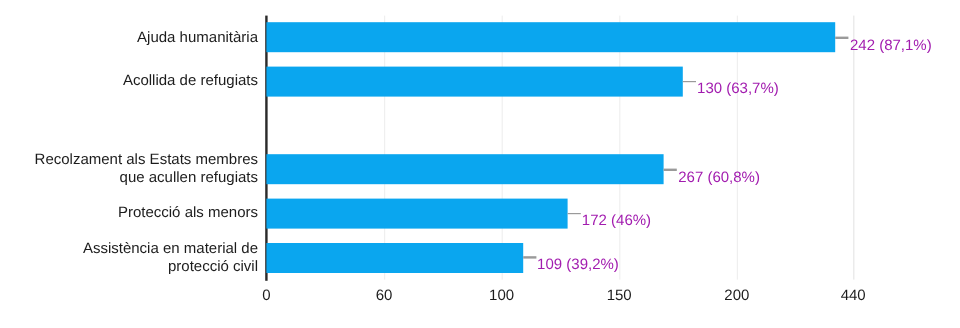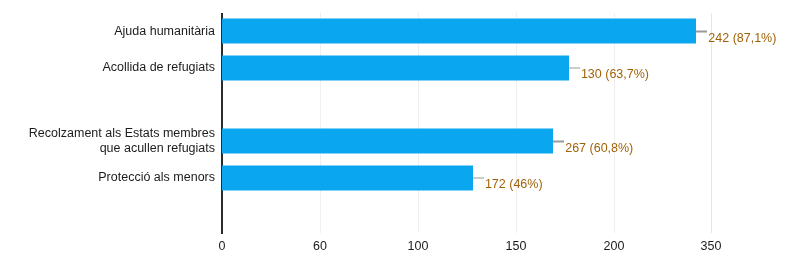--- a/index.html
+++ b/index.html
@@ -95,21 +95,21 @@
   }
   .leader {
     width: 11px;
     height: 1.5px;
     background: #9a9a9a;
     flex: 0 0 auto;
   }
   .value-label {
     font-size: 12.5px;
     line-height: 13px;
-    color: #a16207;
+    color: #a21caf;
     white-space: nowrap;
     padding-left: 1px;
     margin-top: 13px;
   }
 
   
   .xticks {
     position: absolute;
     left: 222px;
     top: 239px;
@@ -175,25 +175,34 @@
 
     <div class="row" style="top:146.6667px">
       <div class="cat-label">Protecció als menors</div>
       <div class="bar-wrap">
         <div class="bar" style="width:250.9px"></div>
         <div class="leader"></div>
         <div class="value-label">172 (46%)</div>
       </div>
     </div>
 
+    <div class="row" style="top:183.3333px">
+      <div class="cat-label">Assistència en material de
+protecció civil</div>
+      <div class="bar-wrap">
+        <div class="bar" style="width:213.6px"></div>
+        <div class="leader"></div>
+        <div class="value-label">109 (39,2%)</div>
+      </div>
+    </div>
 
   </div>
 
   <div class="xticks">
     <div class="xtick" style="left:0px">0</div>
     <div class="xtick" style="left:98px">60</div>
     <div class="xtick" style="left:196px">100</div>
     <div class="xtick" style="left:294px">150</div>
     <div class="xtick" style="left:392px">200</div>
-    <div class="xtick" style="left:489px">350</div>
+    <div class="xtick" style="left:489px">440</div>
   </div>
 
 </div>
 
 </body></html>

